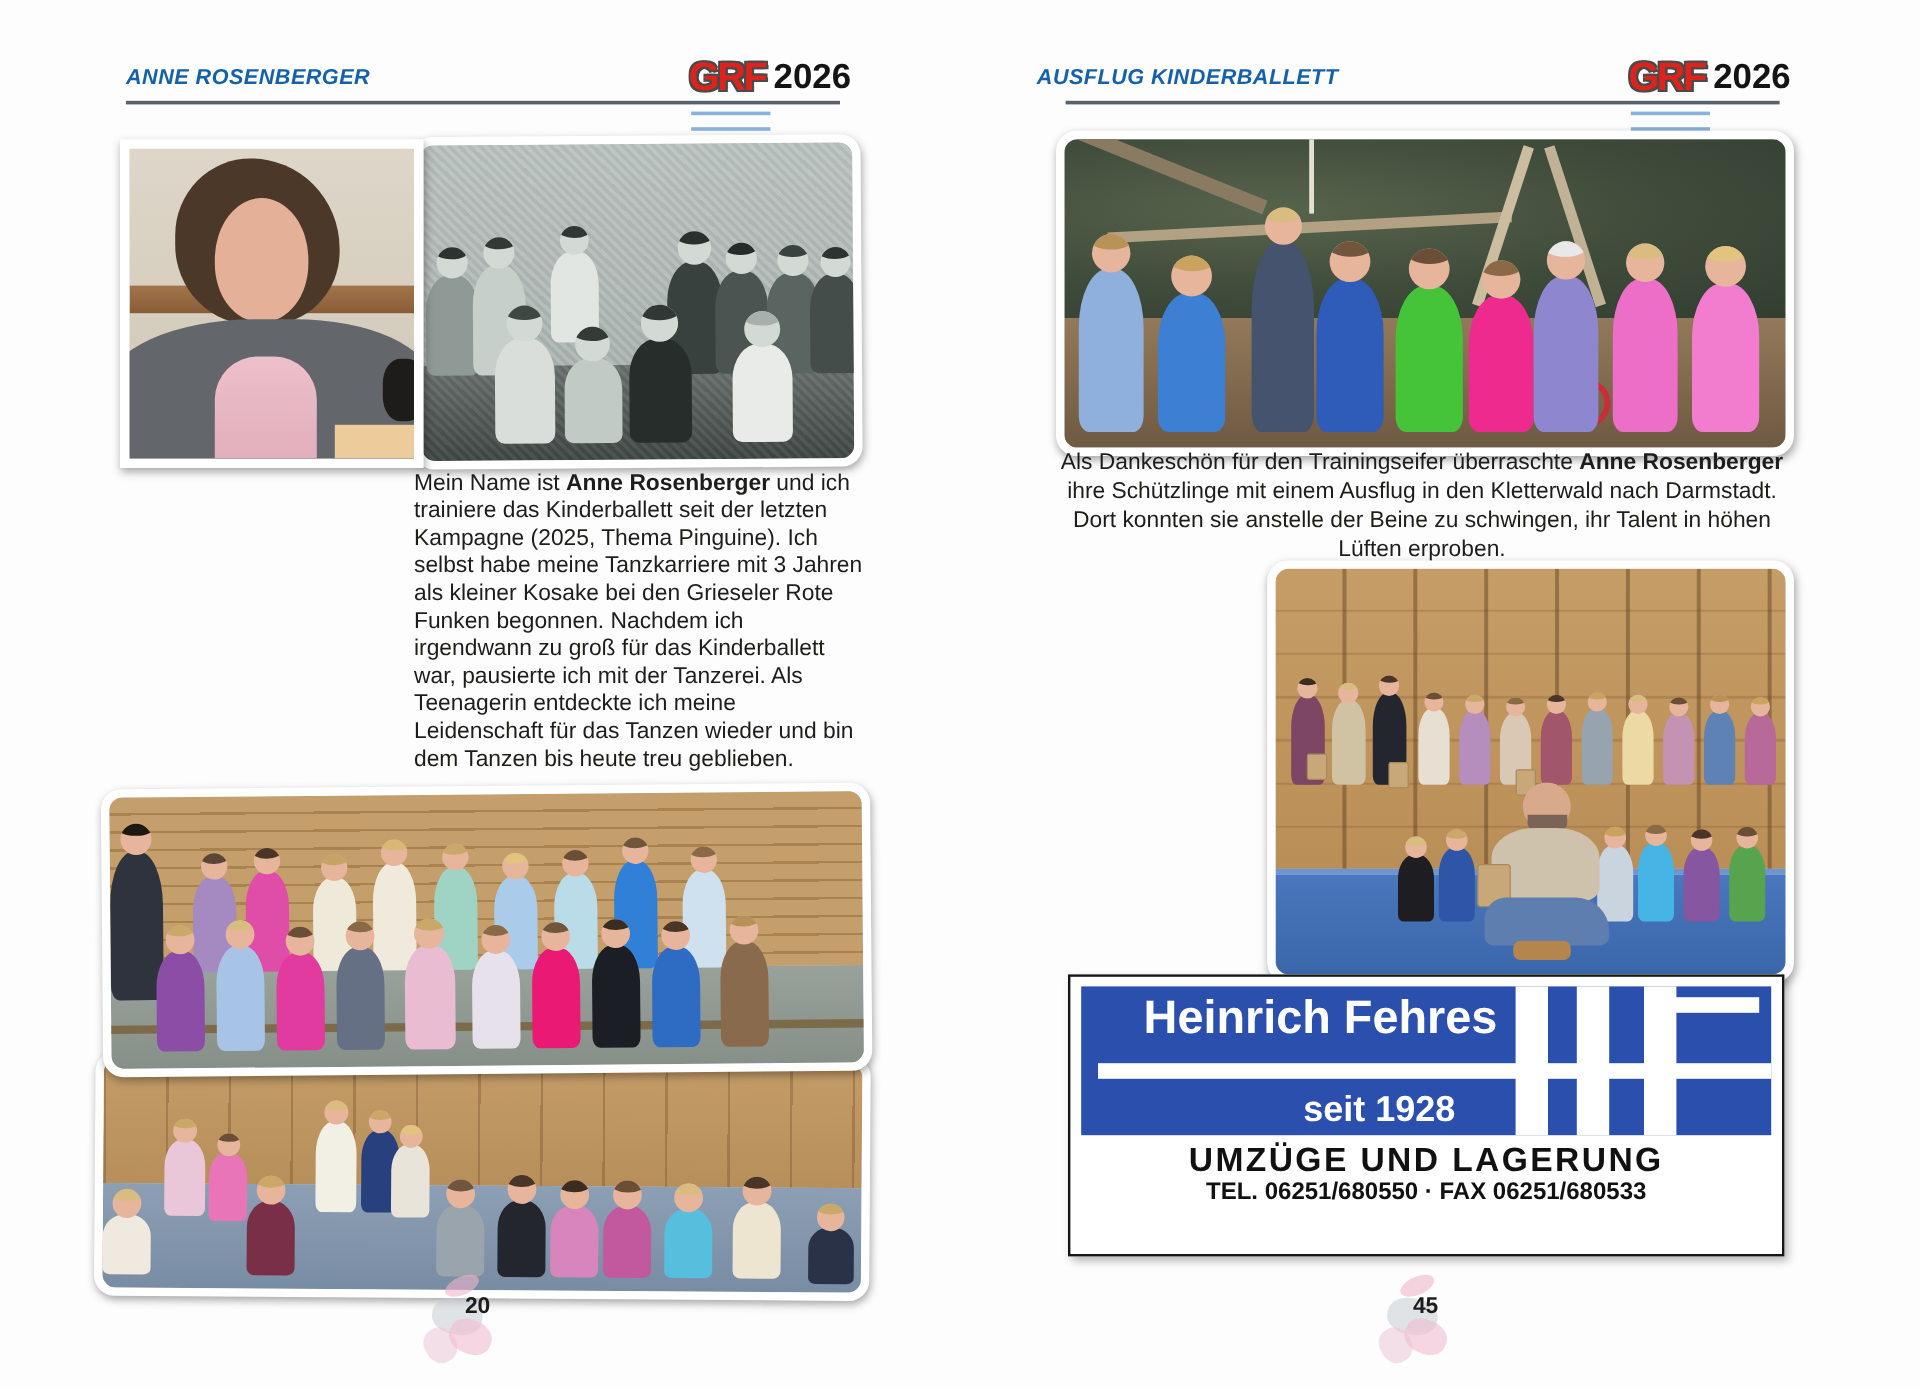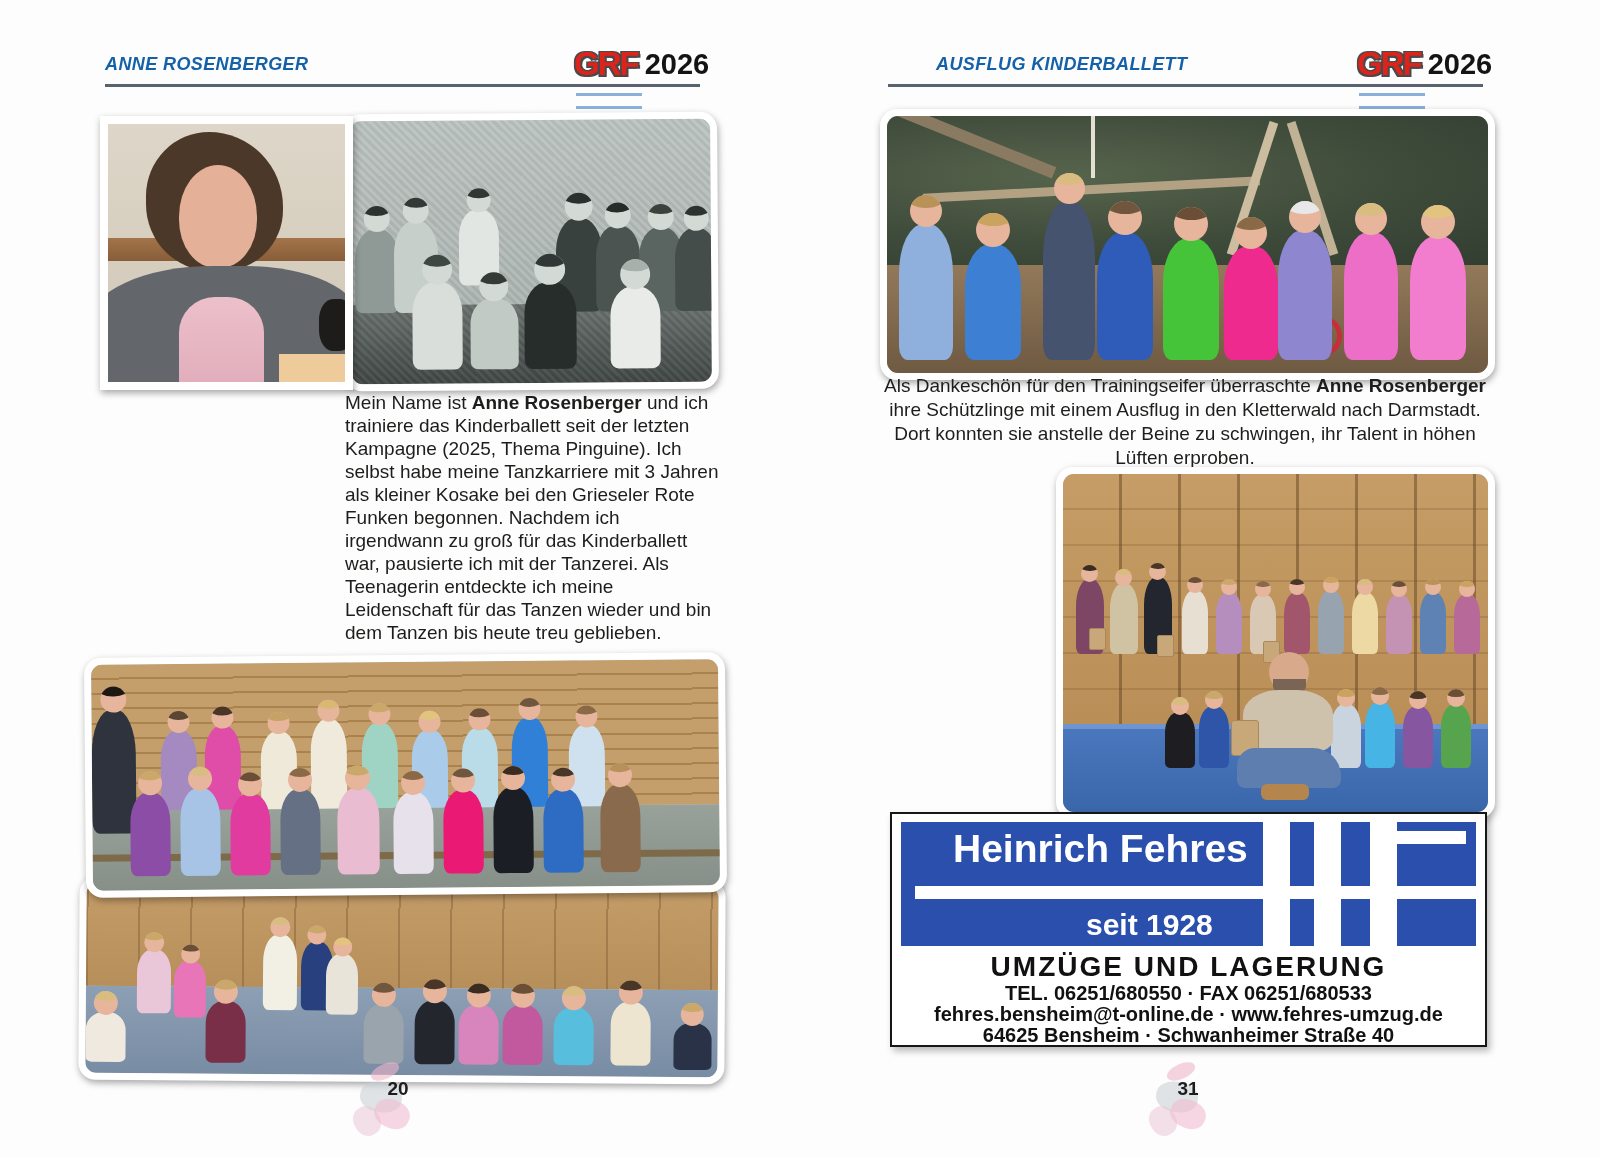--- a/index.html
+++ b/index.html
@@ -451,21 +451,21 @@
   </div>
 
   <div class="wm" style="left:352px;top:1062px;">
     <i class="a"></i>
       <i class="b"></i>
       <i class="c"></i>
       <i class="d"></i>
   </div>
   <div class="pagenum" style="left:368px;top:1078px;">20</div>
 
-  <div class="page-title" style="left:936px;top:54px;">AUSFLUG KINDERBALLETT</div>
+  <div class="page-title" style="left:864px;top:54px;">AUSFLUG KINDERBALLETT</div>
   <div class="h-rule" style="left:888px;top:84px;width:595px;"></div>
   <div class="grf-logo" style="left:1357px;top:47px;">
     <span class="grf-g">GRF</span>
     <span class="grf-y">2026</span>
   </div>
   <div class="grf-blue" style="left:1359px;top:93px;"></div>
 
   <div class="photo rounded" style="left:880px;top:109px;width:601px;height:257px;">
     <div class="scene s-forest">
       <div class="bg bgwood"></div>
@@ -674,25 +674,23 @@
       <div class="ad-since">seit 1928</div>
       <div class="hf">
         <i class="b1"></i>
           <i class="b2"></i>
           <i class="b3"></i>
           <i class="arm"></i>
       </div>
     </div>
     <div class="ad-tagline">UMZÜGE UND LAGERUNG</div>
     <div class="ad-line" style="top:168px;">TEL. 06251/680550 · FAX 06251/680533</div>
-    <div class="ad-line" style="top:189px;">fehres.bensheim@t-online.de · www.fehres-umzug.de</div>
-    <div class="ad-line" style="top:210px;">64625 Bensheim · Schwanheimer Straße 40</div>
   </div>
 
   <div class="wm" style="left:1148px;top:1062px;">
     <i class="a"></i>
       <i class="b"></i>
       <i class="c"></i>
       <i class="d"></i>
   </div>
-  <div class="pagenum" style="left:1158px;top:1078px;">31</div>
+  <div class="pagenum" style="left:1158px;top:1078px;">45</div>
 
 </div>
 
 </body></html>

